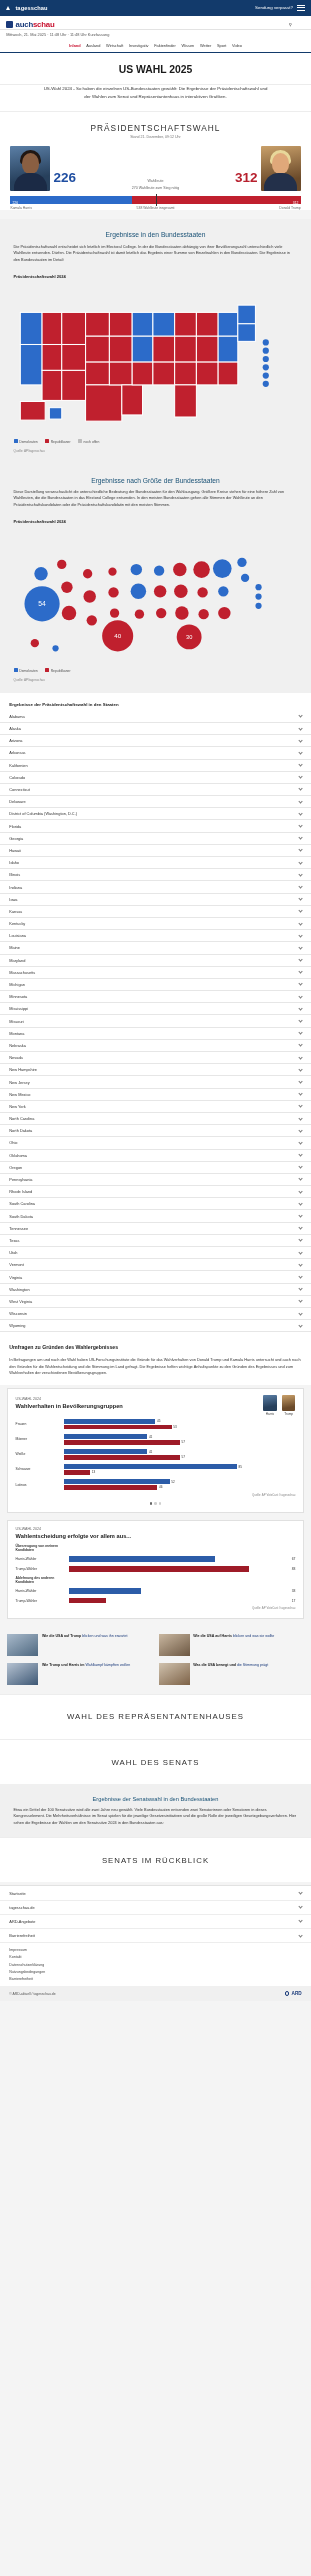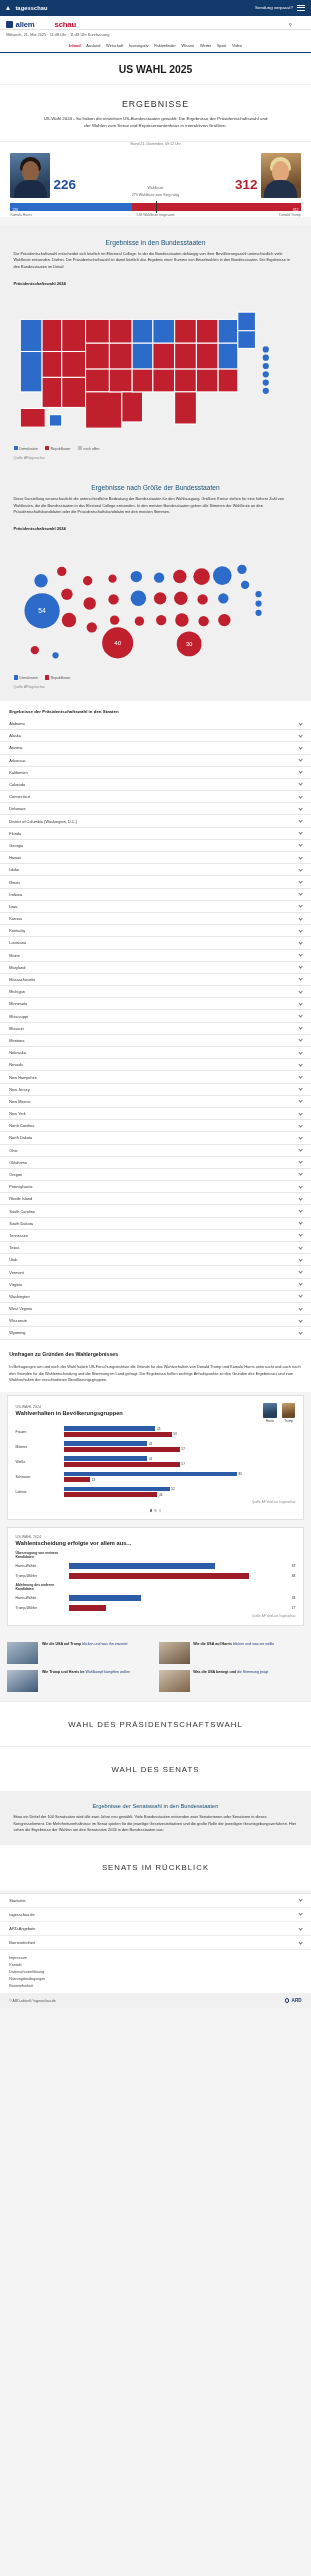--- a/index.html
+++ b/index.html
@@ -40,21 +40,21 @@
   }
   .logo-row { display: flex; align-items: center; justify-content: space-between; }
   .logo {
     display: flex; align-items: center; gap: 2.1px;
   }
   .logo .mark {
     width: 7.3px; height: 7.3px; background: #1a3a7a; border-radius: 1px;
   }
   .logo .txt { font-size: 7.8px; font-weight: bold; color: #1a3a7a; letter-spacing: -0.2px; }
   .logo .txt .blue { color: #1a3a7a; }
-  .logo .txt .red { color: #c8102e; padding-left: 20px; }
+  .logo .txt .red { color: #c8102e; }
   .header-right { display: flex; gap: 5.2px; align-items: center; font-size: 4.1px; color: #333; }
 
   .datebar {
     font-size: 3.9px; color: #555; padding: 2.1px 6.2px 3.1px 6.2px; background: #fff;
     display: flex; gap: 2.6px; align-items: center;
   }
   .navbar {
     background: #fff;
     display: flex; gap: 5.7px; justify-content: center;
     font-size: 3.9px; color: #333;
@@ -246,21 +246,21 @@
         <span></span>
         <span></span>
       </span>
   </div>
 </div>
 
 <div class="header">
   <div class="logo-row">
     <div class="logo">
       <span class="mark"></span>
-      <span class="txt"><span class="blue">allem</span><span class="red">schau</span></span>
+      <span class="txt"><span class="blue">auch</span><span class="red">schau</span></span>
     </div>
     <div class="header-right">
       <span>⚲</span>
       <span class="burger">
           <span></span>
           <span></span>
           <span></span>
         </span>
     </div>
   </div>
@@ -276,25 +276,25 @@
   <span>Faktenfinder</span>
   <span>Wissen</span>
   <span>Wetter</span>
   <span>Sport</span>
   <span>Video</span>
 </div>
 
 <div class="page-title">US WAHL 2025</div>
 
 <div class="section-white">
-  <div class="hr-title">ERGEBNISSE</div>
   <div class="lead">US-Wahl 2024 - So haben die einzelnen US-Bundesstaaten gewählt: Die Ergebnisse der Präsidentschaftswahl und der Wahlen zum Senat und Repräsentantenhaus in interaktiven Grafiken.</div>
 </div>
 
 <div class="pres-block">
+  <div class="pres-title">PRÄSIDENTSCHAFTSWAHL</div>
   <div class="pres-sub">Stand 21. Dezember, 09:12 Uhr</div>
 
   <div class="cand-row">
     <div class="cand">
       <div class="photo harris">
         <div class="face harris">
             <div class="hair"></div>
             <div class="head"></div>
             <div class="body"></div>
           </div>
@@ -827,21 +827,21 @@
   <div class="teaser">
     <div class="t-thumb c"></div>
     <div class="t-text"><b>Wie Trump und Harris im</b> <span>Wahlkampf kämpften wollen</span></div>
   </div>
   <div class="teaser">
     <div class="t-thumb d"></div>
     <div class="t-text"><b>Was die USA bewegt und</b> <span>die Stimmung prägt</span></div>
   </div>
 </div>
 
-<div class="big-sec">WAHL DES PRÄSIDENTSCHAFTSWAHL</div>
+<div class="big-sec">WAHL DES REPRÄSENTANTENHAUSES</div>
 
 <div class="big-sec">WAHL DES SENATS</div>
 <div class="sen-block">
   <div class="sen-h">Ergebnisse der Senatswahl in den Bundesstaaten</div>
   <div class="sen-text">Etwa ein Drittel der 100 Senatssitze wird alle zwei Jahre neu gewählt. Viele Bundesstaaten entsenden zwei Senatorinnen oder Senatoren in dieses Kongresselement. Die Mehrheitsverhältnisse im Senat spielen für die jeweilige Gesetzesinitiativen und die große Rolle der jeweiligen Gesetzgebungsverfahren. Hier sehen die Ergebnisse der Wahlen um den Senatssitze 2024 in den Bundesstaaten aus:</div>
 </div>
 
 <div class="big-sec">SENATS IM RÜCKBLICK</div>
 
 <div class="footer">

